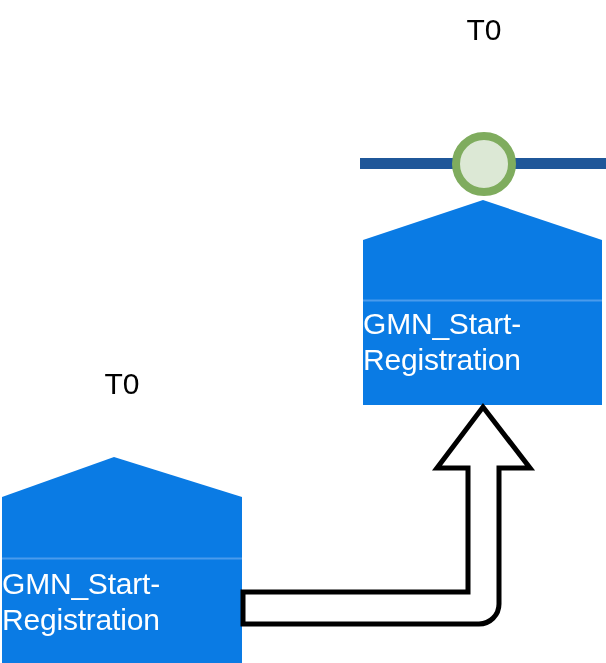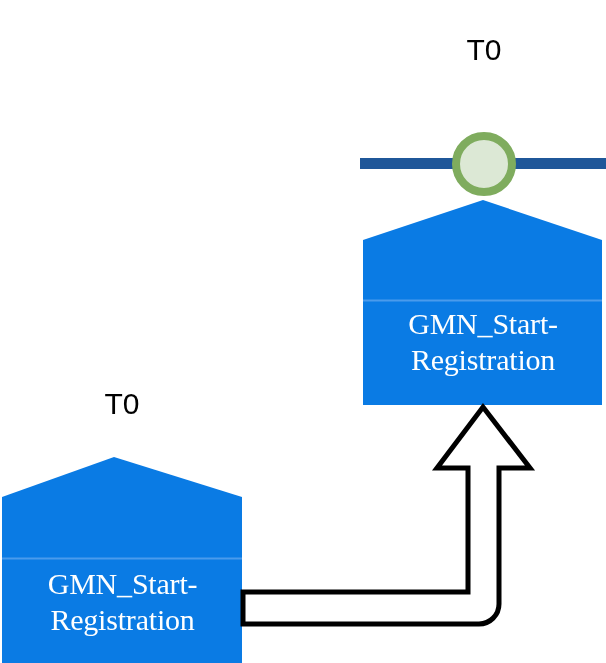--- a/index.html
+++ b/index.html
@@ -22,36 +22,35 @@
     position: absolute;
     left: 0;
     top: 0;
     width: 606px;
     height: 663px;
     display: block;
   }
   .node-label {
     position: absolute;
     color: #ffffff;
-    font-family: Liberation Serif, serif;
+    font-family: Liberation Sans, sans-serif;
     font-size: 30px;
     line-height: 36px;
-    text-align: center;
+    text-align: left;
     white-space: pre-line;
     letter-spacing: -0.2px;
     pointer-events: none;
   }
   .time-label {
     position: absolute;
     color: #000000;
     font-family: "Liberation Sans", sans-serif;
     font-size: 30px;
     line-height: 34px;
     text-align: center;
-    margin-top: 20px;
   }
   
   #label-node-top {
     left: 363px;
     top: 306px;
     width: 240px;
   }
   #time-label-top {
     left: 424px;
     top: 13px;

